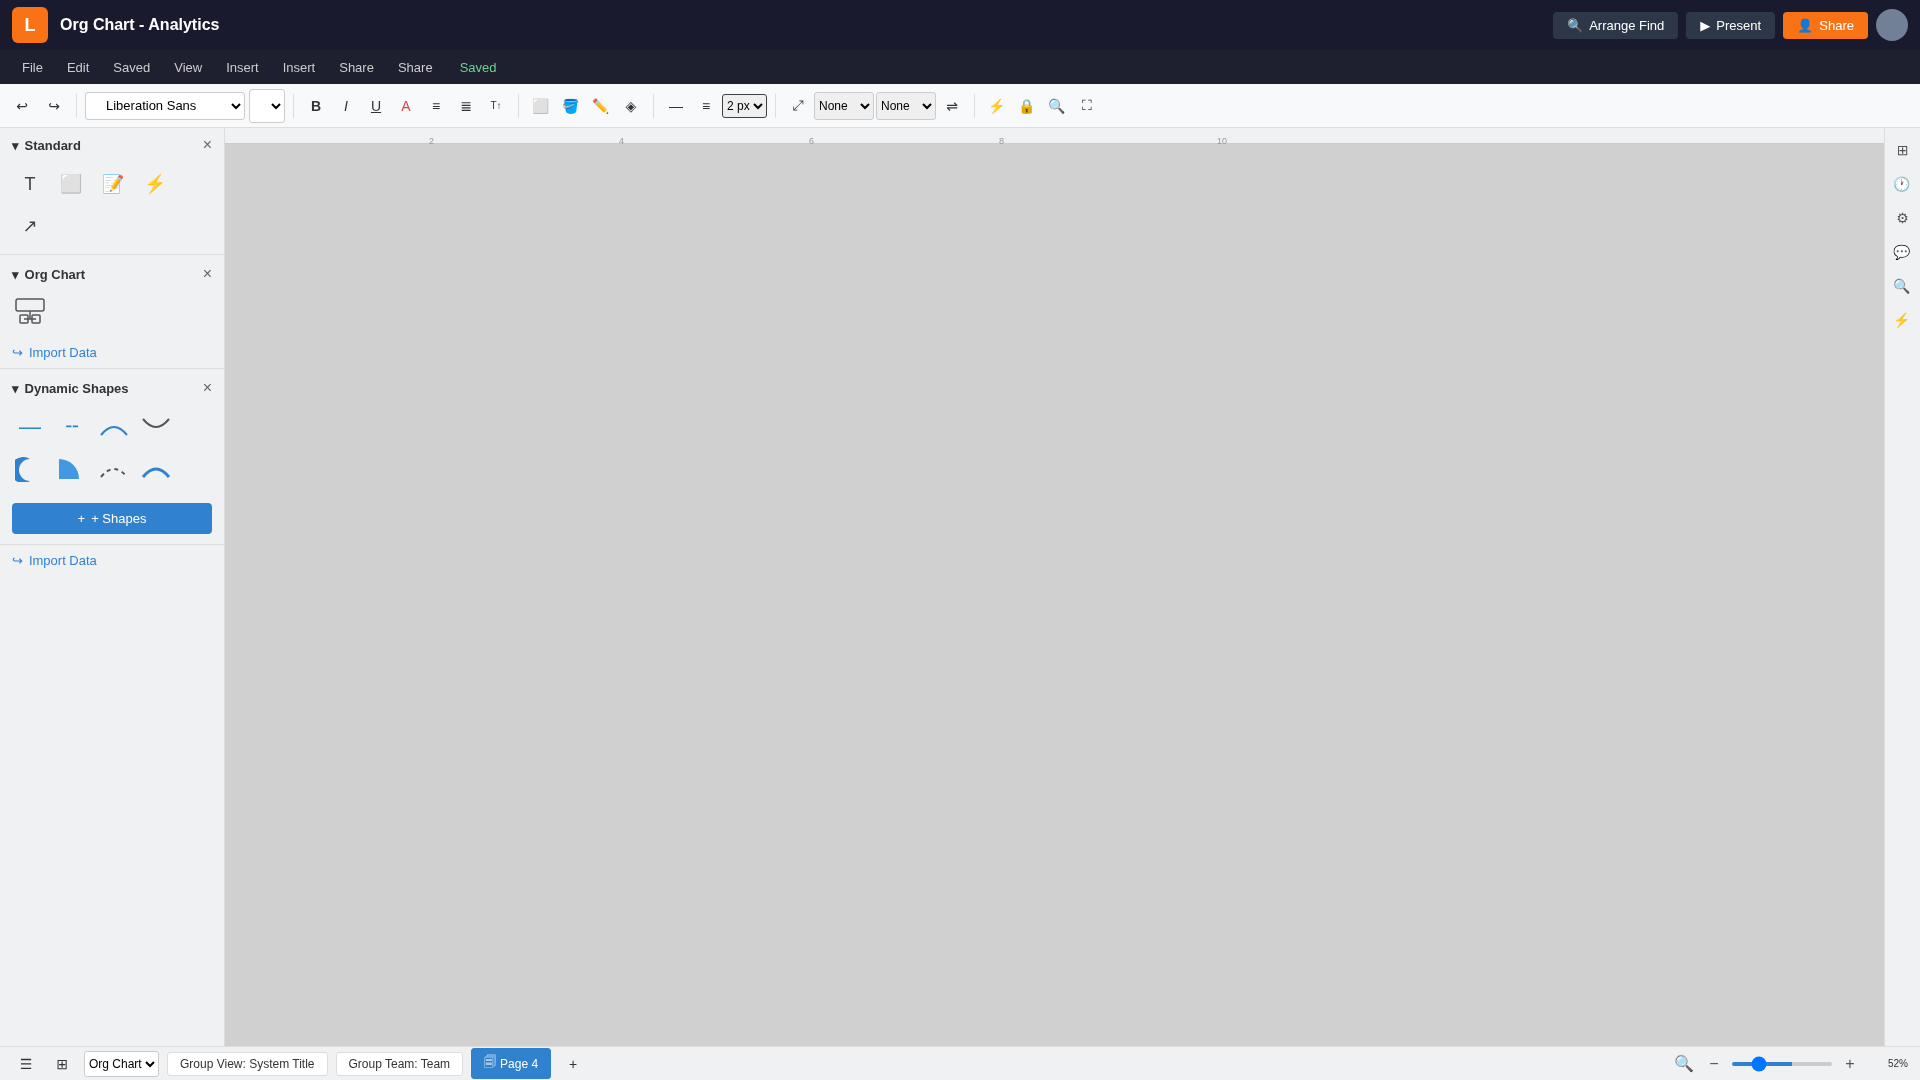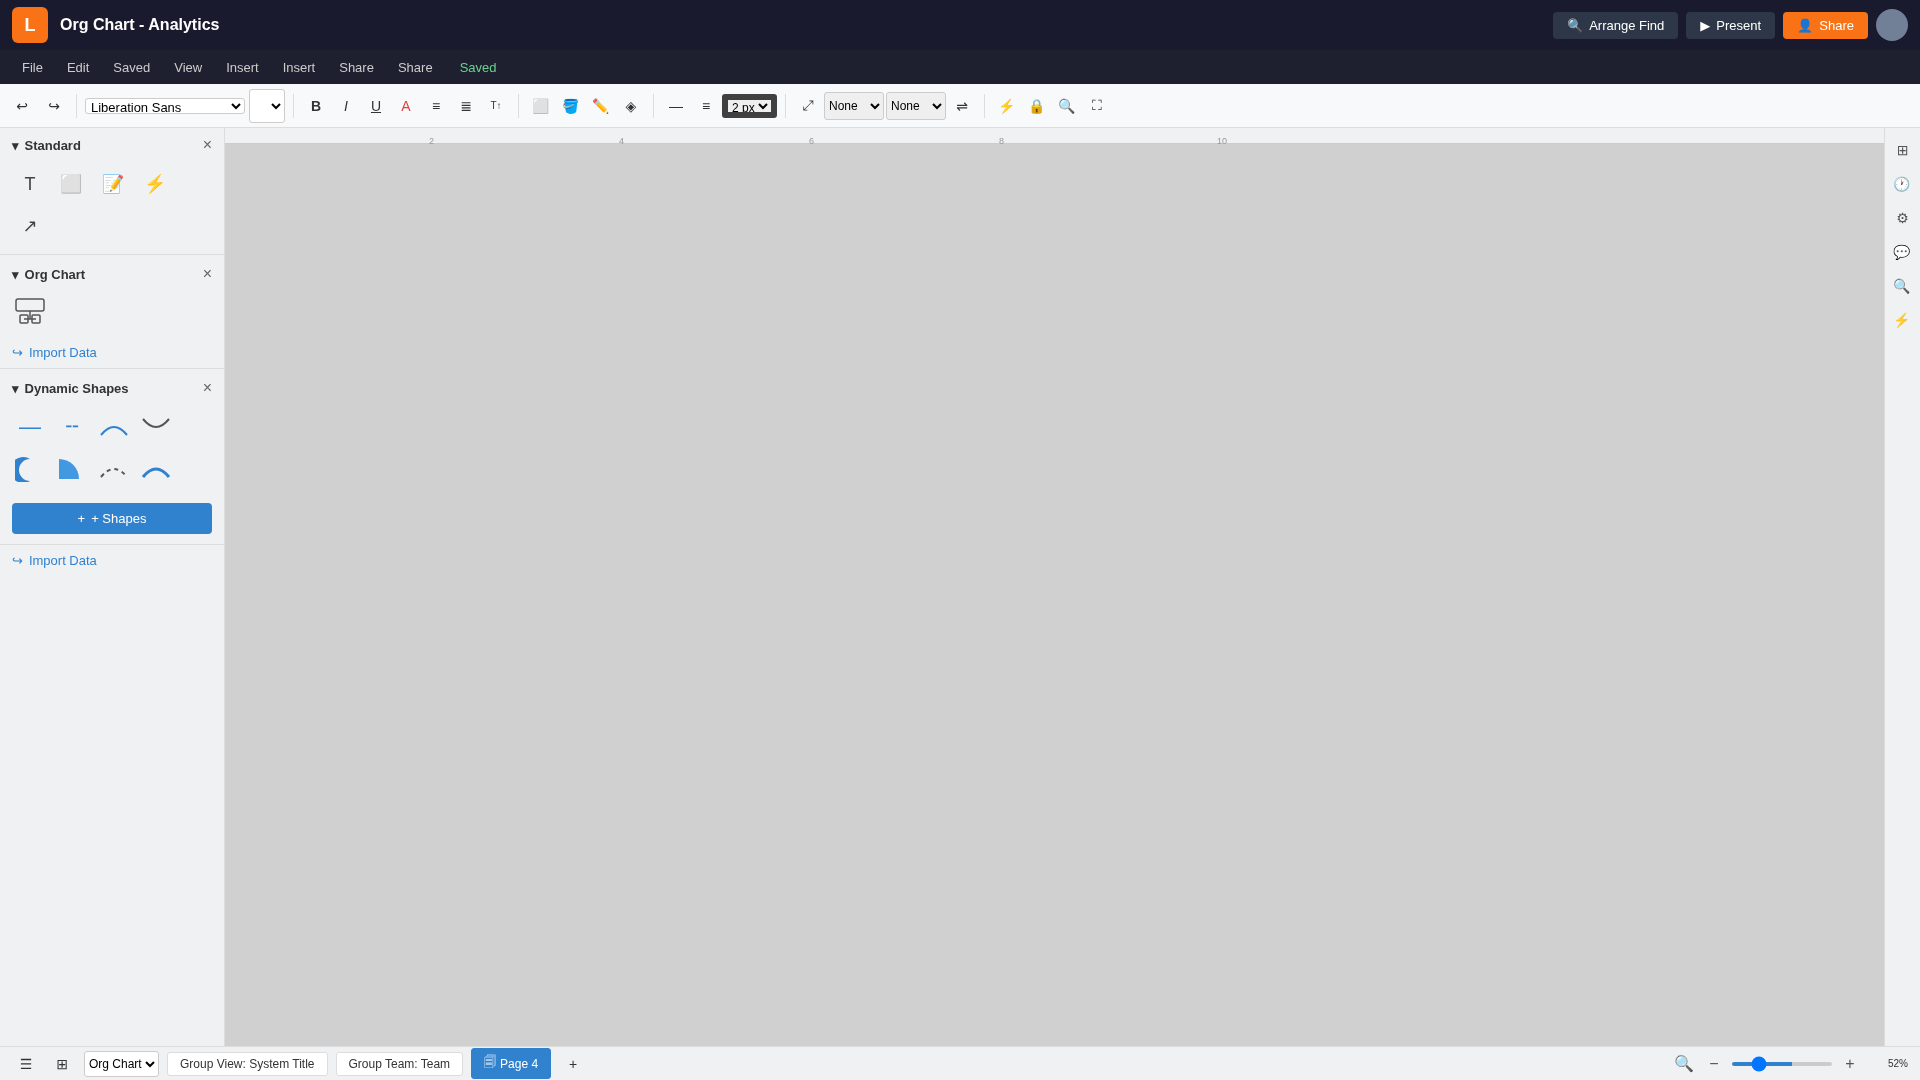--- a/index.html
+++ b/index.html
@@ -79,25 +79,25 @@
       gap: 4px;
     }
     .toolbar-btn {
       width: 28px; height: 28px;
       display: flex; align-items: center; justify-content: center;
       border: none; background: transparent; cursor: pointer;
       border-radius: 3px; font-size: 14px; color: #333;
     }
     .toolbar-divider { width: 1px; height: 24px; background: #ddd; margin: 0 4px; }
     #font-selector {
-      width: 160px; height: 16px;
+      width: 160px; height: 28px;
       border: 1px solid #ccc;
       border-radius: 3px;
       font-size: 13px;
-      padding: 0 1px;
+      padding: 0 16px;
       background: white;
     }
     #font-size-selector {
       width: 36px; height: 28px;
       border: 1px solid #ccc;
       border-radius: 3px;
       font-size: 13px;
       padding: 16px 6px;
       background: white;
     }
@@ -359,21 +359,21 @@
   <div class="toolbar-group">
     <button class="toolbar-btn">⬜</button>
     <button class="toolbar-btn">🪣</button>
     <button class="toolbar-btn">✏️</button>
     <button class="toolbar-btn">◈</button>
   </div>
   <div class="toolbar-divider"></div>
   <div class="toolbar-group">
     <button class="toolbar-btn">—</button>
     <button class="toolbar-btn">≡</button>
-    <select style="height:24px;border:6px solid #404040;border-radius:3px;font-size:12px;">
+    <select style="height:24px;border:1px solid #404040;border-radius:3px;font-size:12px;">
       <option>2 px</option>
     </select>
   </div>
   <div class="toolbar-divider"></div>
   <div class="toolbar-group">
     <button class="toolbar-btn">⤢</button>
     <select style="height:28px;border:1px solid #ccc;border-radius:3px;font-size:12px;width:60px;">
       <option>None</option>
     </select>
     <select style="height:28px;border:1px solid #ccc;border-radius:3px;font-size:12px;width:60px;">

